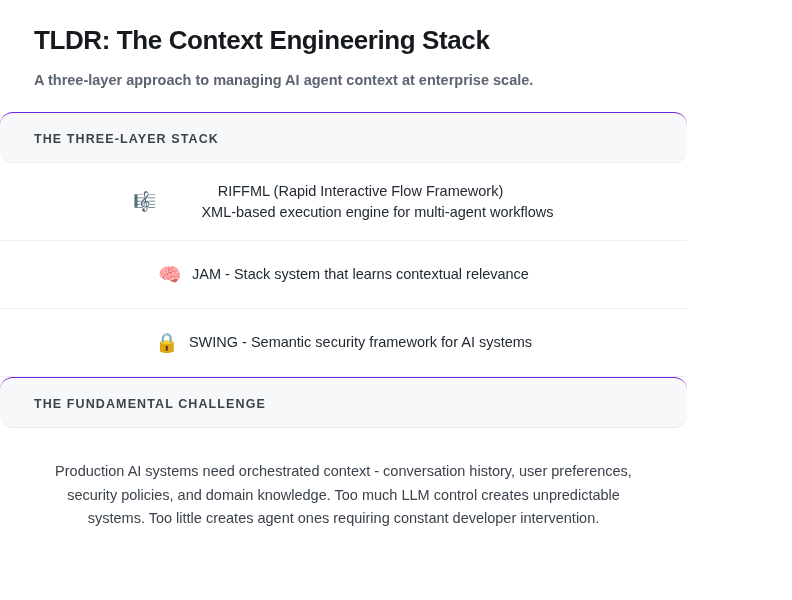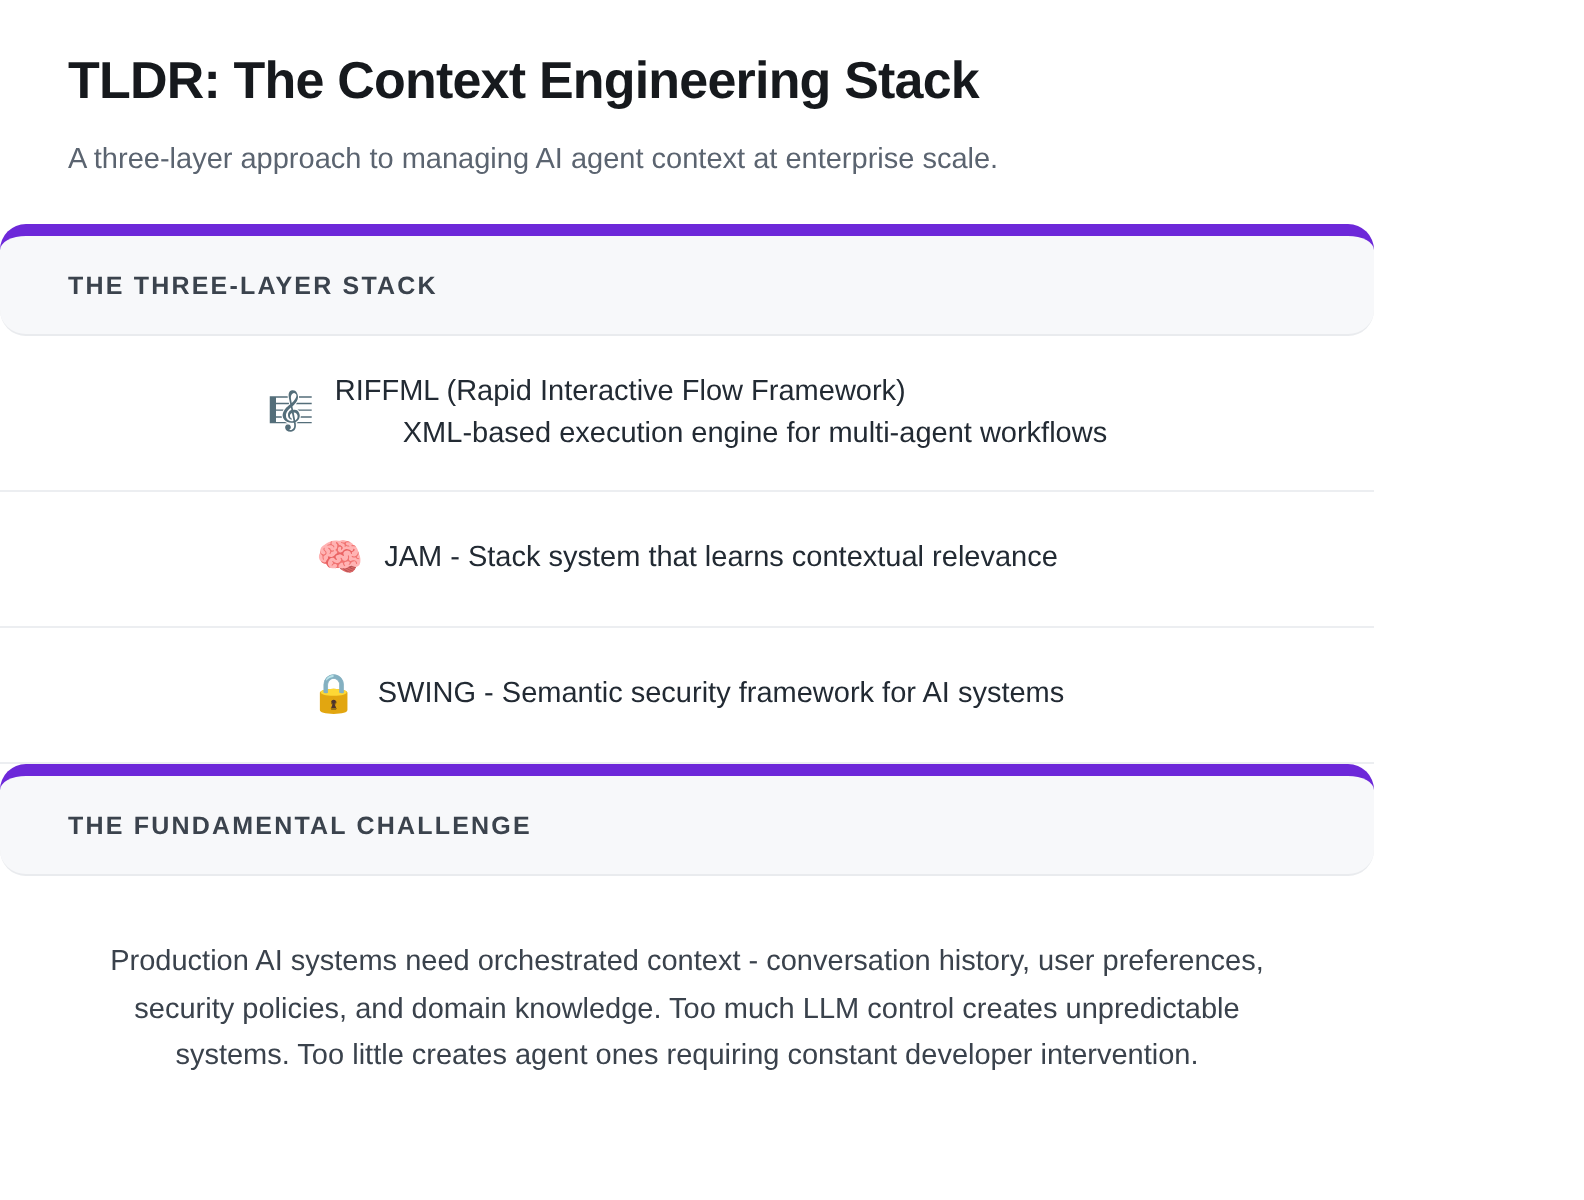--- a/index.html
+++ b/index.html
@@ -33,26 +33,27 @@
     letter-spacing: -0.4px;
     color: #16191d;
     margin: 0 0 14px 0;
     line-height: 1.15;
   }
   .subtitle {
     font-size: 14.5px;
     color: #5b6470;
     margin: 0;
     line-height: 1.4;
+    font-weight: bold;
   }
 
   
   .section-head {
     background: #f7f8fa;
-    border-top: 6px solid #6d28d9;
+    border-top: 1px solid #6d28d9;
     border-bottom: 1px solid #e9ebee;
     padding: 16px 44px 15px 34px;
     box-sizing: border-box;
     border-radius: 13px;
   }
   .section-head-label {
     font-size: 12.5px;
     font-weight: bold;
     letter-spacing: 1.1px;
     color: #3b434d;
@@ -77,21 +78,21 @@
     gap: 10px;
   }
   .row-icon {
     font-size: 19px;
     line-height: 1;
     width: 24px;
     text-align: center;
     flex: 0 0 auto;
   }
   .row-text {
-    text-align: left;
+    text-align: center;
   }
   .row-title {
     font-size: 14.5px;
     color: #222a33;
     line-height: 1.45;
   }
   .row-desc {
     font-size: 14.5px;
     color: #222a33;
     line-height: 1.45;

